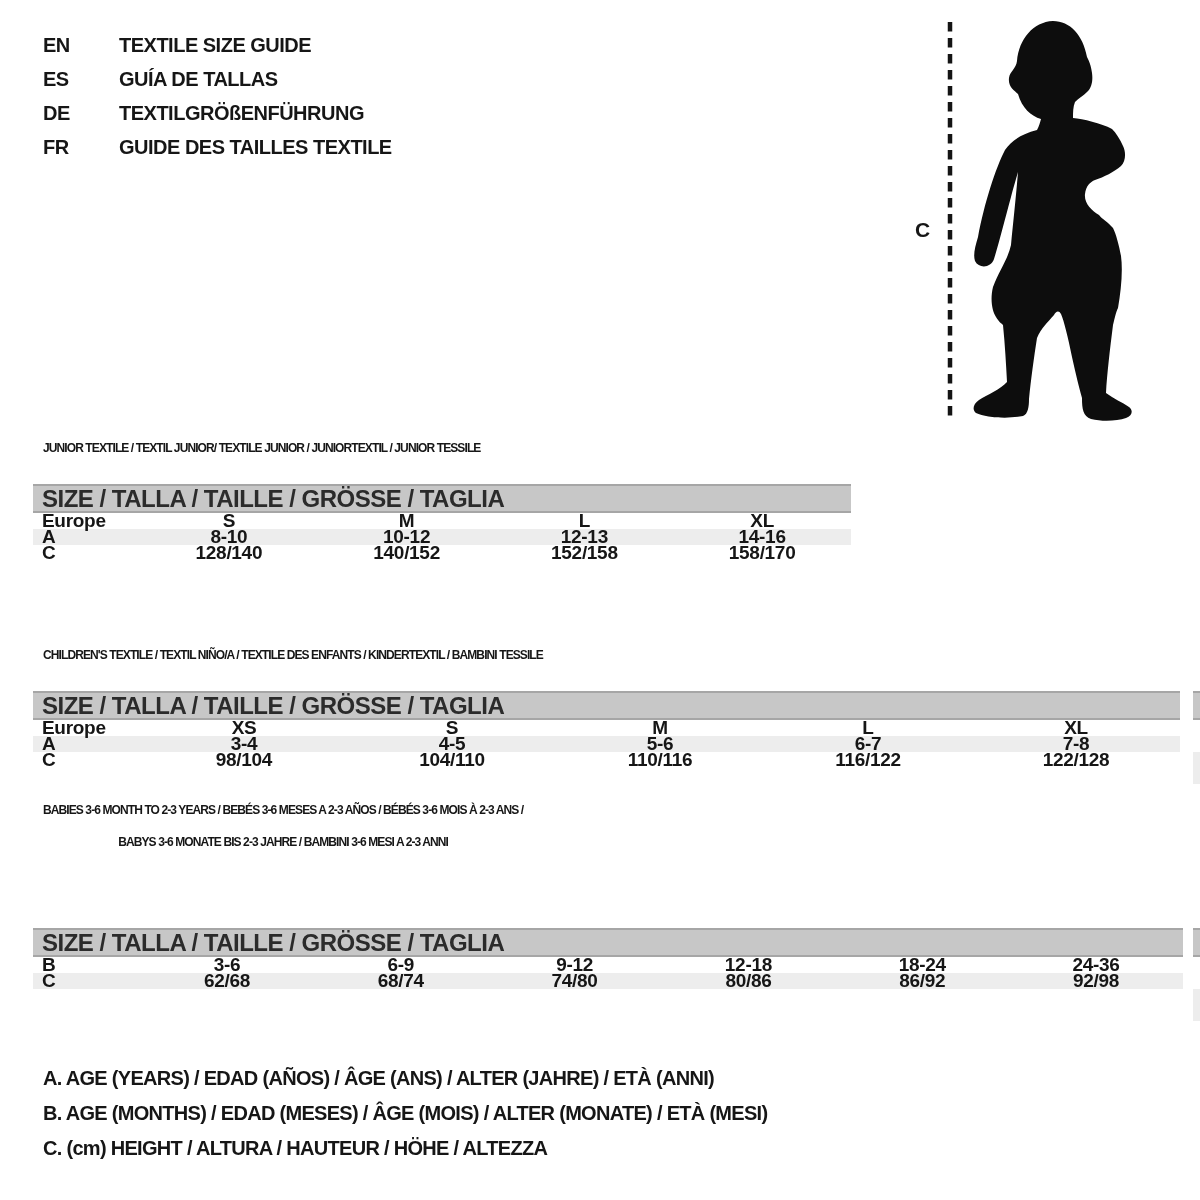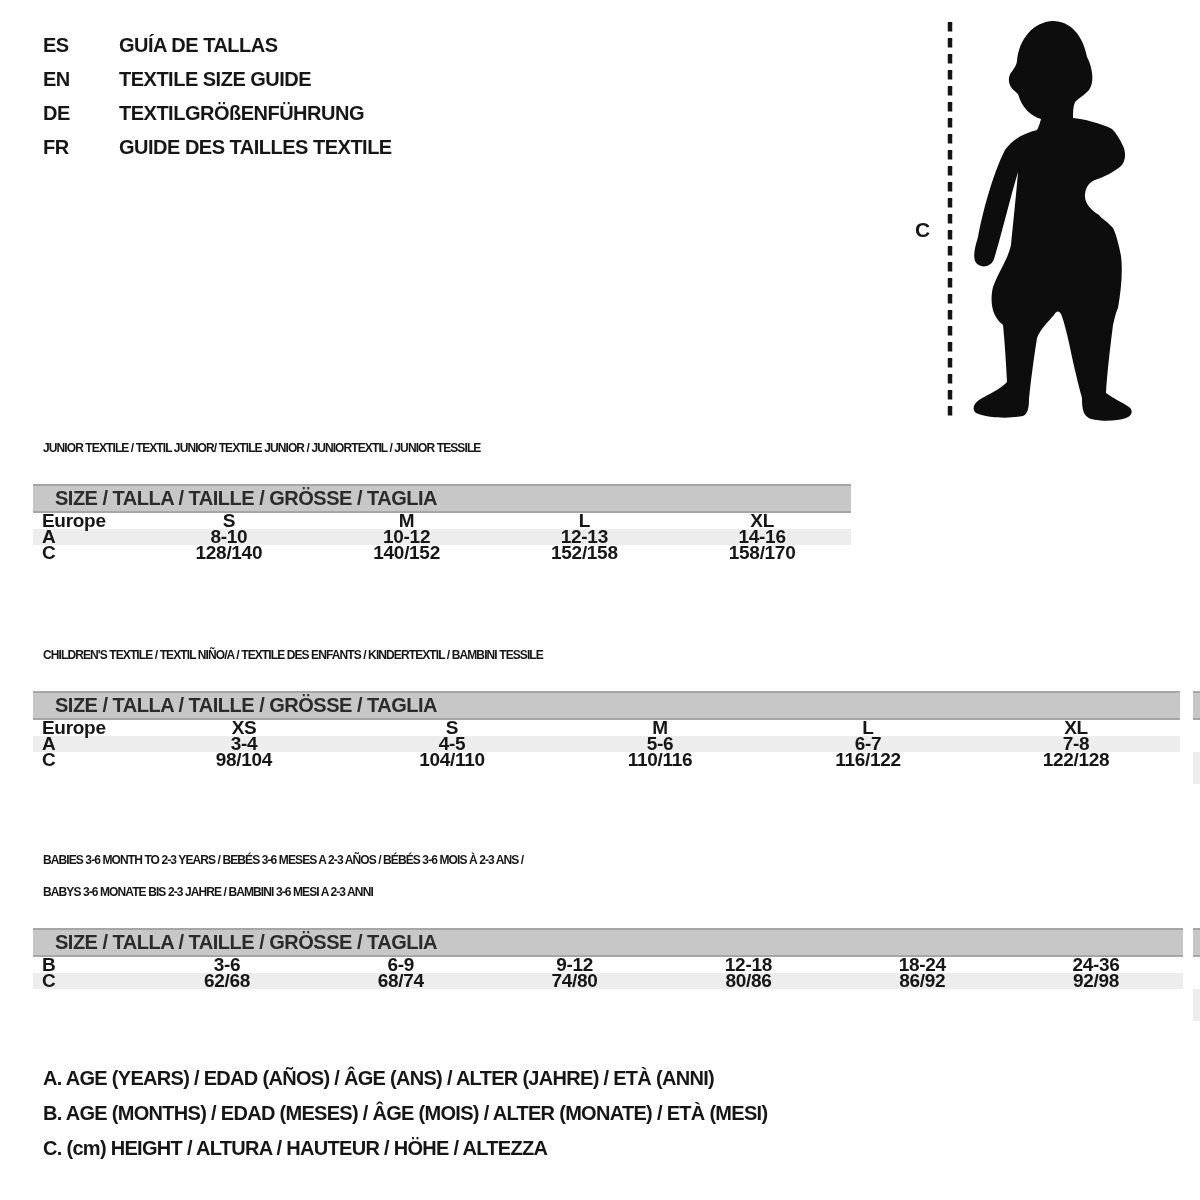--- a/index.html
+++ b/index.html
@@ -53,40 +53,40 @@
   .section-heading {
     position: absolute;
     left: 43px;
     font-size: 12px;
     line-height: 32px;
     letter-spacing: -0.9px;
     white-space: nowrap;
   }
   #junior-heading   { top: 432px; }
   #children-heading { top: 639px; }
-  #babies-heading   { top: 844px; }
+  #babies-heading   { top: 794px; text-align: center; }
 
   
   .size-table {
     position: absolute;
     left: 33px;
   }
   #junior-table   { top: 484px; width: 818px;  }
   #children-table { top: 691px; width: 1147px; }
   #babies-table   { top: 928px; width: 1150px; }
 
   .size-bar {
     box-sizing: border-box;
     height: 29px;
     line-height: 25px;
     background: var(--bar-bg, #c7c7c7);
     border-top: 2px solid var(--bar-border, #a6a6a6);
     border-bottom: 2px solid var(--bar-border, #a6a6a6);
-    padding-left: 22px;
-    font-size: 20px;
+    padding-left: 9px;
+    font-size: 24px;
     letter-spacing: -0.5px;
     color: #2b2b2b;
     white-space: nowrap;
     overflow: hidden;
   }
   .trow {
     display: flex;
     align-items: center;
     height: 16px;
     font-size: 19px;
@@ -135,26 +135,26 @@
     line-height: 35px;
     letter-spacing: -0.7px;
     white-space: nowrap;
   }
 </style>
 </head>
 <body style="--text: #161616; --bar-bg: #c7c7c7; --bar-border: #a6a6a6; --stripe-bg: #ededed;">
 
 <div class="lang-block">
   <div class="lang-row">
+    <span class="lang-code">EN</span>
+    <span class="lang-label">TEXTILE SIZE GUIDE</span>
+  </div>
+  <div class="lang-row">
     <span class="lang-code">ES</span>
     <span class="lang-label">GUÍA DE TALLAS</span>
-  </div>
-  <div class="lang-row">
-    <span class="lang-code">EN</span>
-    <span class="lang-label">TEXTILE SIZE GUIDE</span>
   </div>
   <div class="lang-row">
     <span class="lang-code">DE</span>
     <span class="lang-label">TEXTILGRÖßENFÜHRUNG</span>
   </div>
   <div class="lang-row">
     <span class="lang-code">FR</span>
     <span class="lang-label">GUIDE DES TAILLES TEXTILE</span>
   </div>
 </div>

